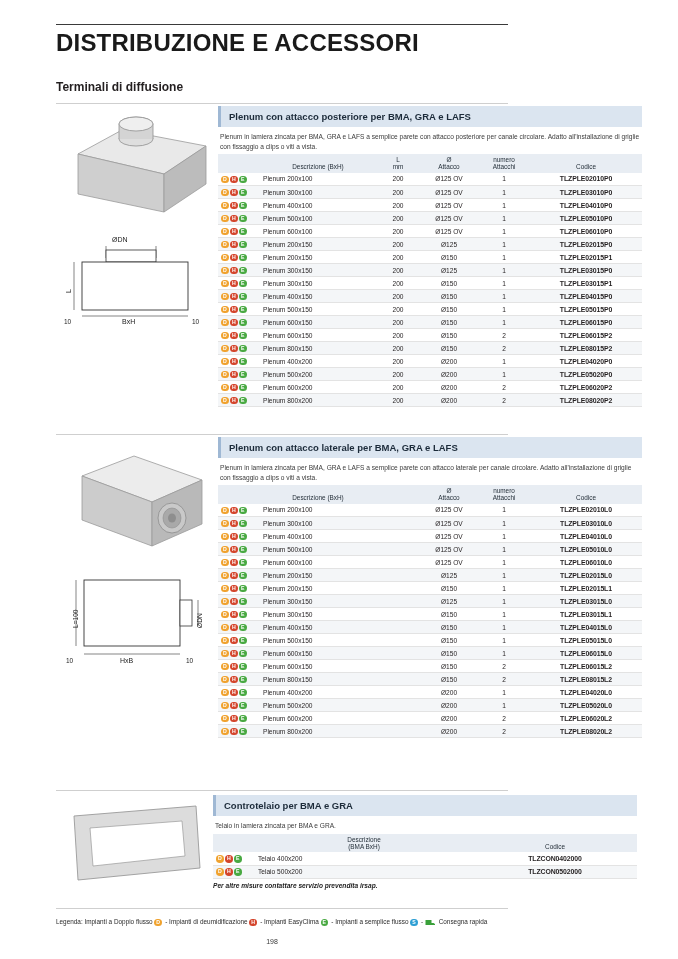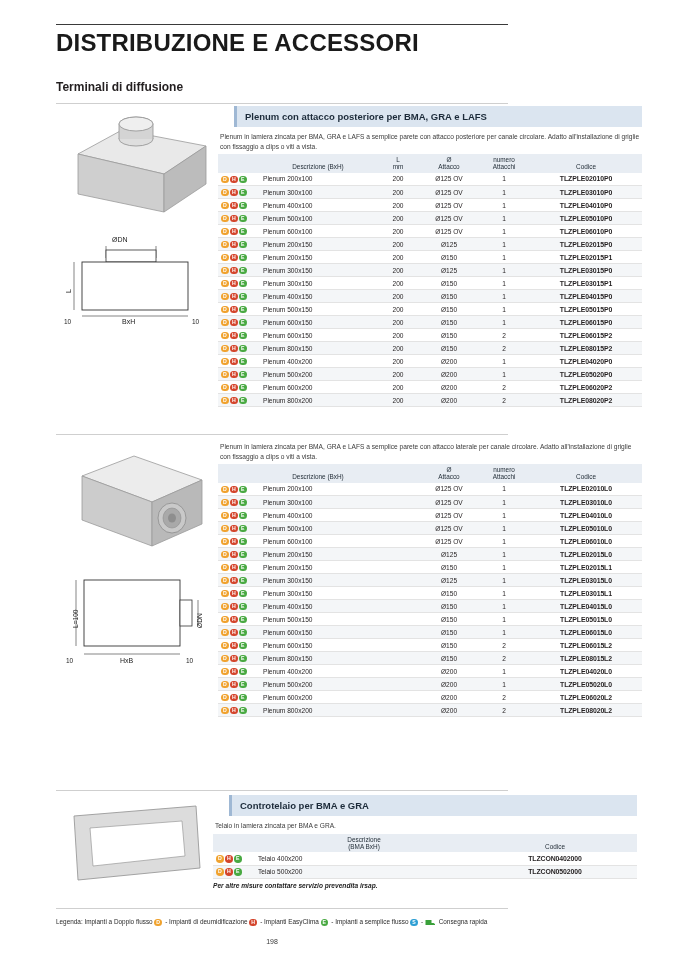--- a/index.html
+++ b/index.html
@@ -50,21 +50,20 @@
     border-top: 1px solid #cfcfcf;
   }
 
   .band {
     background: #dbe5f0;
     border-left: 3px solid #9fb8d4;
     font-size: 9.5px;
     font-weight: bold;
     color: #1c2b3a;
     padding: 5px 8px;
-    margin-left: 16px;
   }
   .intro {
     font-size: 6.6px;
     color: #3b3b3b;
     line-height: 1.45;
     padding: 5px 2px 3px 2px;
   }
 
   table.tbl {
     width: 100%;
@@ -376,20 +375,21 @@
       <line x1="16" y1="14" x2="16" y2="80" stroke="#333" stroke-width="0.6"></line>
       <text x="10" y="66" font-size="6.6" fill="#222" font-family="Liberation Sans, sans-serif" transform="rotate(-90 12,60)">L=100</text>
       <line x1="24" y1="88" x2="120" y2="88" stroke="#333" stroke-width="0.6"></line>
       <text x="6" y="97" font-size="6.5" fill="#222" font-family="Liberation Sans, sans-serif">10</text>
       <text x="60" y="97" font-size="7" fill="#222" font-family="Liberation Sans, sans-serif">HxB</text>
       <text x="126" y="97" font-size="6.5" fill="#222" font-family="Liberation Sans, sans-serif">10</text>
     </svg>
   </div>
 
   <div class="block" style="left:218px; top:437px; width:424px;">
+    <div class="band">Plenum con attacco laterale per BMA, GRA e LAFS</div>
     <div class="intro">Plenum in lamiera zincata per BMA, GRA e LAFS a semplice parete con attacco laterale per canale circolare. Adatto all'installazione di griglie con fissaggio a clips o viti a vista.</div>
     <table class="tbl">
       <thead>
         <tr>
           <th style="width:42px;"></th>
           <th class="desc" style="width:116px;">Descrizione (BxH)</th>
           <th style="width:44px;"></th>
           <th style="width:58px;">
             <div>Ø</div>
             <div>Attacco</div>

